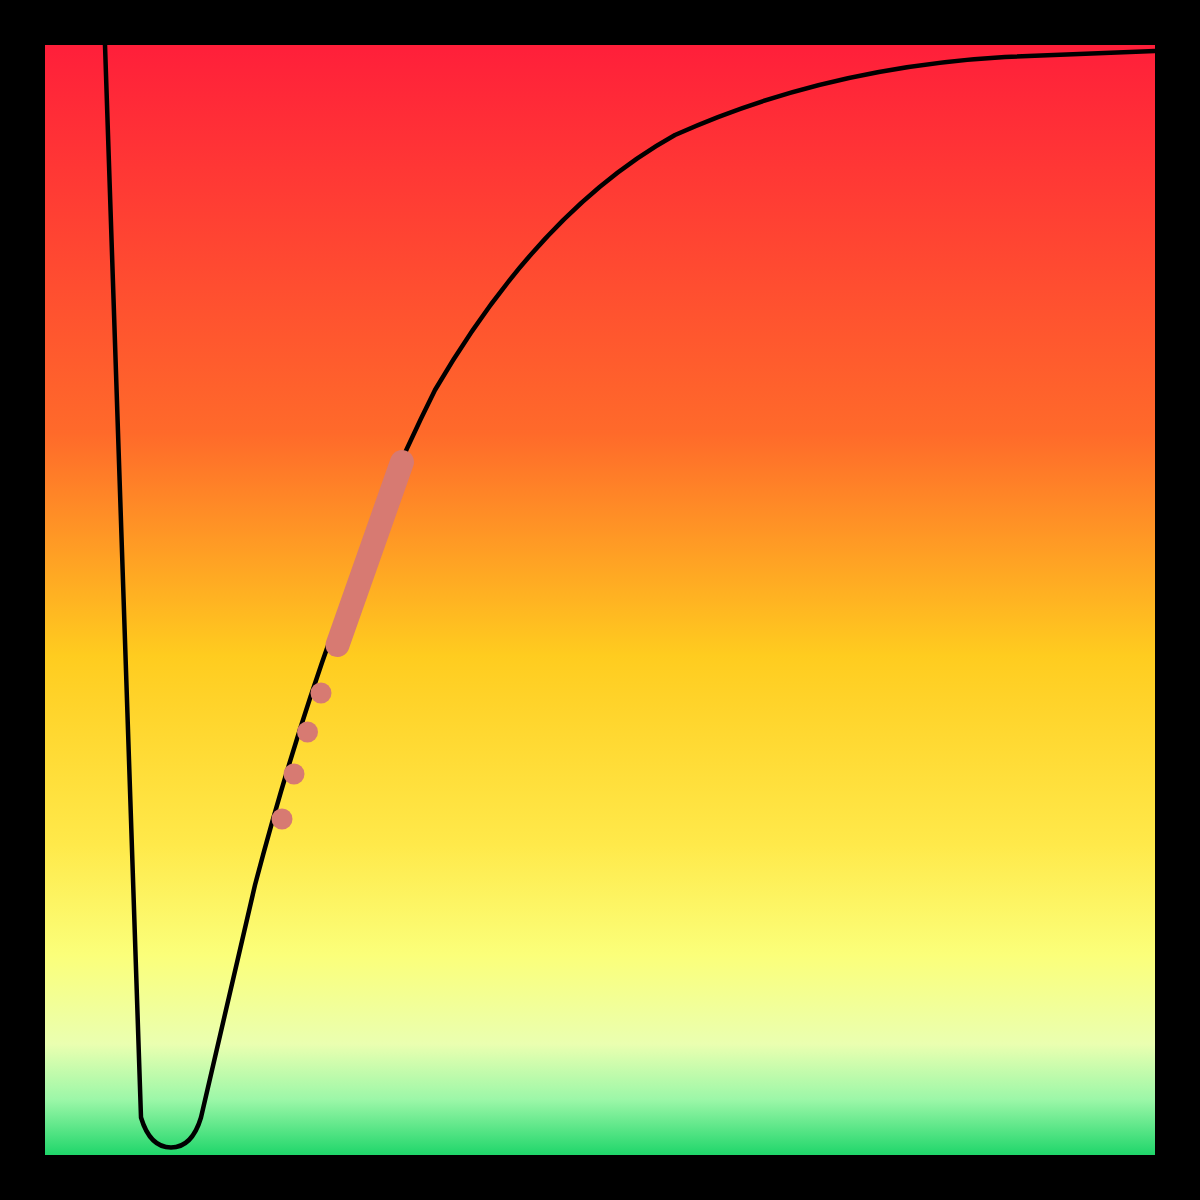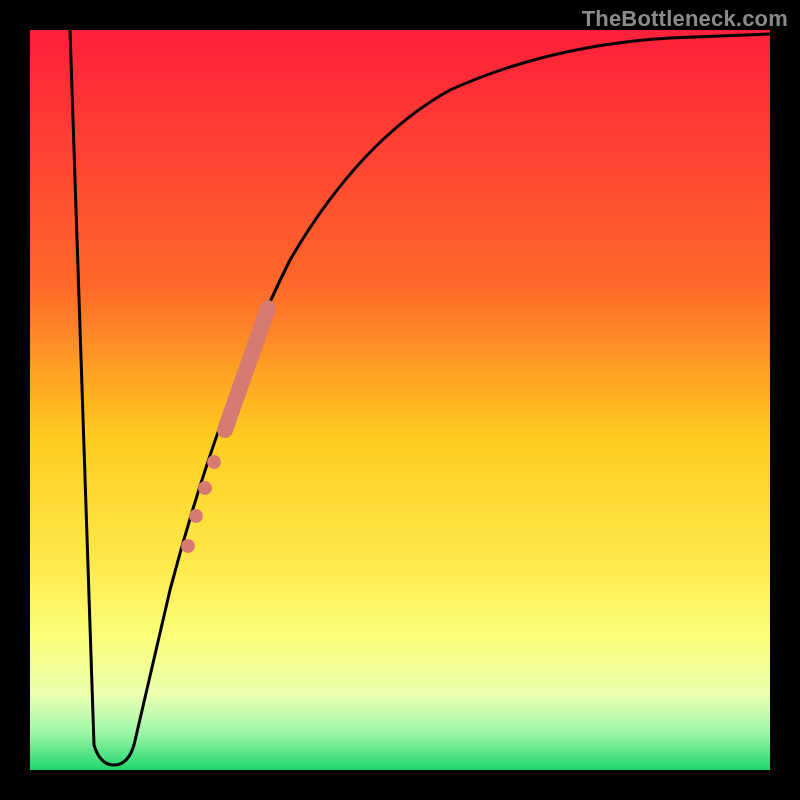--- a/index.html
+++ b/index.html
@@ -74,14 +74,13 @@
           <line x1="195" y1="400" x2="238" y2="278" stroke="#d77a72" stroke-width="16" stroke-linecap="round"></line>
           <circle cx="184" cy="432" r="7" fill="#d77a72"></circle>
           <circle cx="175" cy="458" r="7" fill="#d77a72"></circle>
           <circle cx="166" cy="486" r="7" fill="#d77a72"></circle>
           <circle cx="158" cy="516" r="7" fill="#d77a72"></circle>
         </g>
     </svg>
 
   </div>
 
-  <div class="watermark">TheBottleneck.com</div>
 </div>
 
 </body></html>

